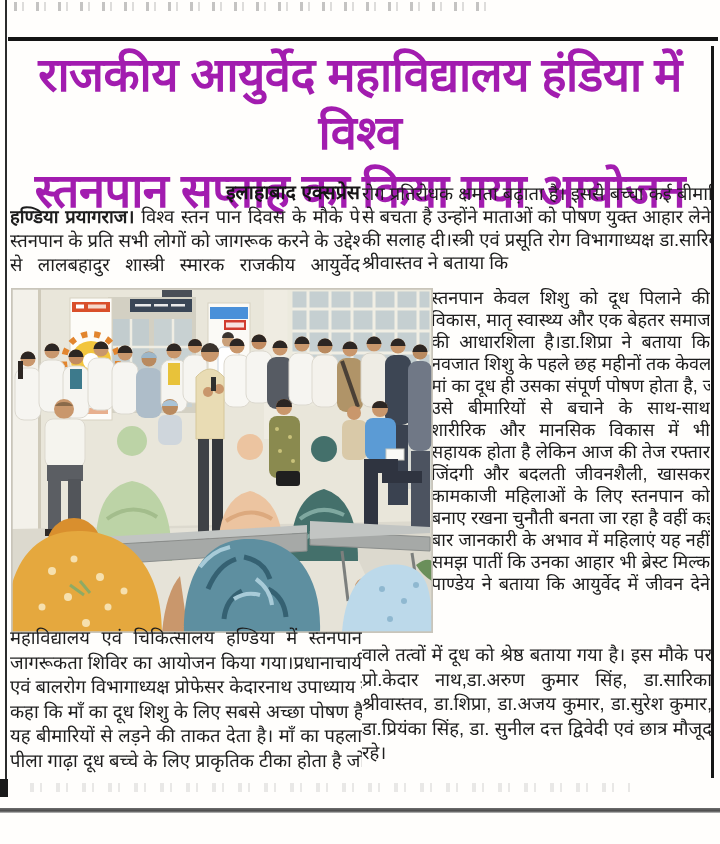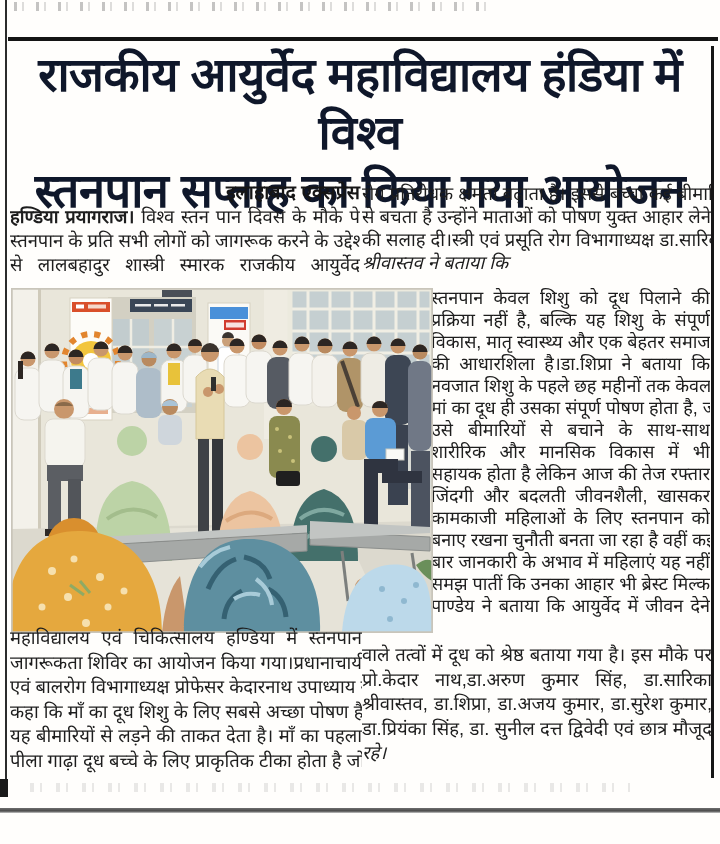--- a/index.html
+++ b/index.html
@@ -16,28 +16,28 @@
   .rule-top{left:8px;top:37px;width:710px;height:4px;background:#141414;}
   .rule-right{left:711px;top:46px;width:3px;height:732px;background:#161616;}
   .rule-bottom{left:0;top:808px;width:720px;height:5px;
     background:linear-gradient(#6e6e6e,#4a4a4a 60%,#c9c9c9);}
   .clipped-top{left:14px;top:2px;width:480px;height:9px;opacity:.45;
     background:repeating-linear-gradient(90deg,rgba(70,70,70,.7) 0 3px,transparent 3px 8px,rgba(70,70,70,.4) 8px 10px,transparent 10px 22px);}
   .ghost-strip{left:30px;top:783px;width:600px;height:9px;opacity:.13;
     background:repeating-linear-gradient(90deg,#555 0 4px,transparent 4px 10px,#555 10px 12px,transparent 12px 26px);}
   
   .headline{left:12px;top:46px;width:696px;text-align:center;
-    font-size:47px;line-height:58px;font-weight:bold;color:#0f172a;
+    font-size:47px;line-height:58px;font-weight:bold;color:#a21caf;
     letter-spacing:-.5px;}
   
   .byline{left:10px;top:181px;width:350px;text-align:right;
     font-weight:bold;font-size:19.5px;line-height:23px;color:#151515;}
   .bt{font-size:18.4px;color:#1d1d1d;}
   .ln{text-align:justify;text-align-last:justify;overflow:hidden;white-space:nowrap;}
-  .ln.short{text-align:center;text-align-last:left;font-style:italic;}
+  .ln.short{text-align:center;text-align-last:left;}
   .col-left-top{left:10px;top:205px;width:350px;line-height:24px;}
   .col-right-top{left:362px;top:182px;width:349px;line-height:23px;}
   .col-right-mid{left:431px;top:287px;width:279px;line-height:22px;font-size:18px;}
   .col-left-bottom{left:10px;top:626px;width:352px;line-height:24.5px;}
   .col-right-bottom{left:362px;top:643px;width:350px;line-height:24.5px;}
   b.dl{font-weight:bold;}
   
   .photo{left:12px;top:289px;width:420px;height:343px;background:#e9e6da;
     outline:1px solid #c9c5ba;}
   .photo svg{display:block;}
@@ -68,21 +68,20 @@
 
 <div class="abs bt col-right-top">
   <div class="ln">रोग प्रतिरोधक क्षमता बढ़ाता है। इससे बच्चा कई बीमारियों</div>
   <div class="ln">से बचता है उन्होंने माताओं को पोषण युक्त आहार लेने</div>
   <div class="ln">की सलाह दी।स्त्री एवं प्रसूति रोग विभागाध्यक्ष डा.सारिका</div>
   <div class="ln short">श्रीवास्तव ने बताया कि</div>
 </div>
 
 <div class="abs bt col-right-mid">
   <div class="ln">स्तनपान केवल शिशु को दूध पिलाने की</div>
-  <div class="ln">प्रक्रिया नहीं है, बल्कि यह शिशु के संपूर्ण</div>
   <div class="ln">विकास, मातृ स्वास्थ्य और एक बेहतर समाज</div>
   <div class="ln">की आधारशिला है।डा.शिप्रा ने बताया कि</div>
   <div class="ln">नवजात शिशु के पहले छह महीनों तक केवल</div>
   <div class="ln">मां का दूध ही उसका संपूर्ण पोषण होता है, जो</div>
   <div class="ln">उसे बीमारियों से बचाने के साथ-साथ</div>
   <div class="ln">शारीरिक और मानसिक विकास में भी</div>
   <div class="ln">सहायक होता है लेकिन आज की तेज रफ्तार</div>
   <div class="ln">जिंदगी और बदलती जीवनशैली, खासकर</div>
   <div class="ln">कामकाजी महिलाओं के लिए स्तनपान को</div>
   <div class="ln">बनाए रखना चुनौती बनता जा रहा है वहीं कई</div>

